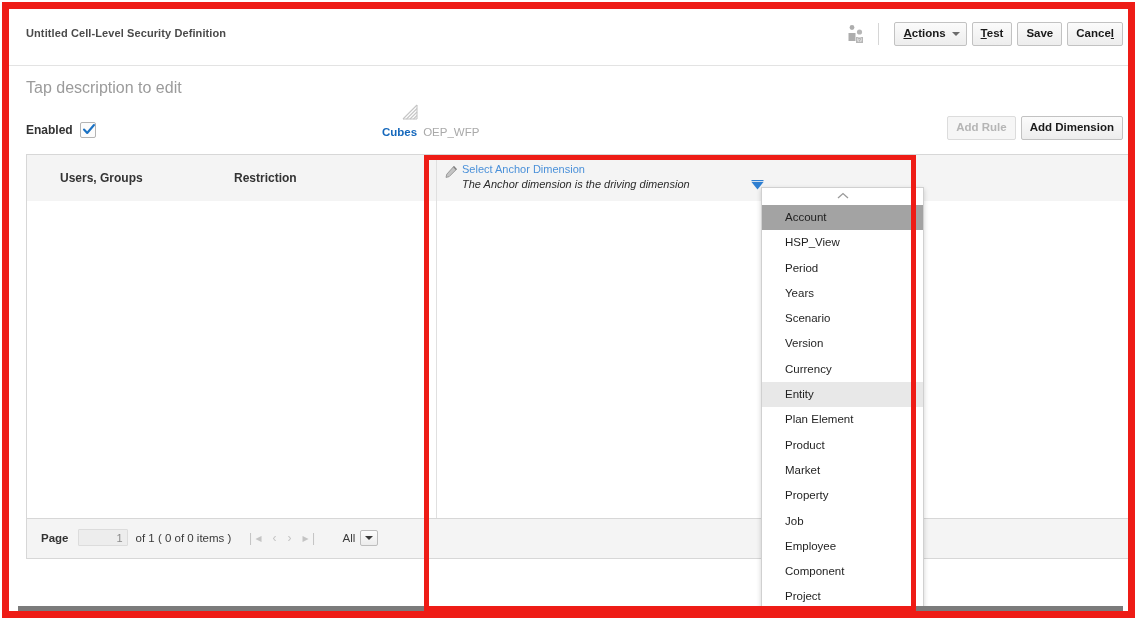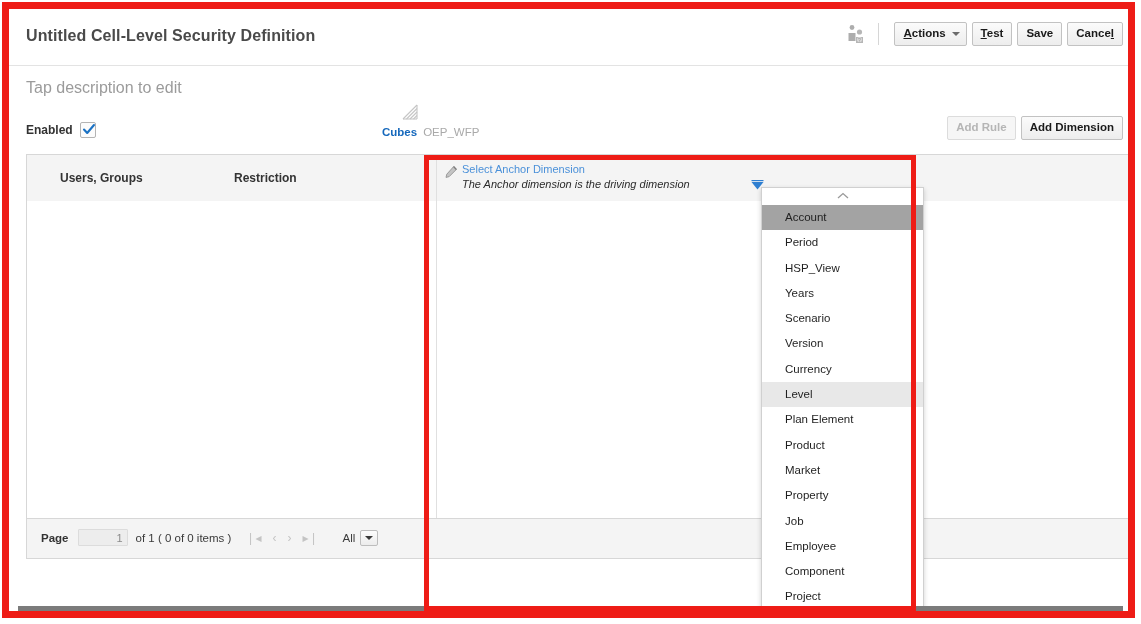--- a/index.html
+++ b/index.html
@@ -55,21 +55,21 @@
   
   .hdr {
     position: relative;
     height: 56px;
     border-bottom: 1px solid #e3e3e3;
   }
   .hdr-title {
     position: absolute;
     left: 17px;
     top: 18px;
-    font-size: 16px;
+    font-size: 11px;
     font-weight: bold;
     color: #4a4a4a;
     letter-spacing: .1px;
   }
   .hdr-right {
     position: absolute;
     right: 9px;
     top: 13px;
     display: flex;
     align-items: center;
@@ -518,27 +518,27 @@
   </div>
 
   <div class="dropdown">
     <div class="dd-scroll">
       <svg width="12" height="8" viewBox="0 0 12 8">
         <path d="M1 6 L6 1.5 L11 6" stroke="#9a9a9a" stroke-width="1.3" fill="none"></path>
       </svg>
     </div>
     <div id="dd-list">
         <div class="dd-item hl" style="background: #a3a3a3;">Account</div>
+        <div class="dd-item">HSP_View</div>
         <div class="dd-item">Period</div>
-        <div class="dd-item">HSP_View</div>
         <div class="dd-item">Years</div>
         <div class="dd-item">Scenario</div>
         <div class="dd-item">Version</div>
         <div class="dd-item">Currency</div>
-        <div class="dd-item hl">Level</div>
+        <div class="dd-item hl">Entity</div>
         <div class="dd-item">Plan Element</div>
         <div class="dd-item">Product</div>
         <div class="dd-item">Market</div>
         <div class="dd-item">Property</div>
         <div class="dd-item">Job</div>
         <div class="dd-item">Employee</div>
         <div class="dd-item">Component</div>
         <div class="dd-item">Project</div>
       </div>
     <div class="dd-bottom">

